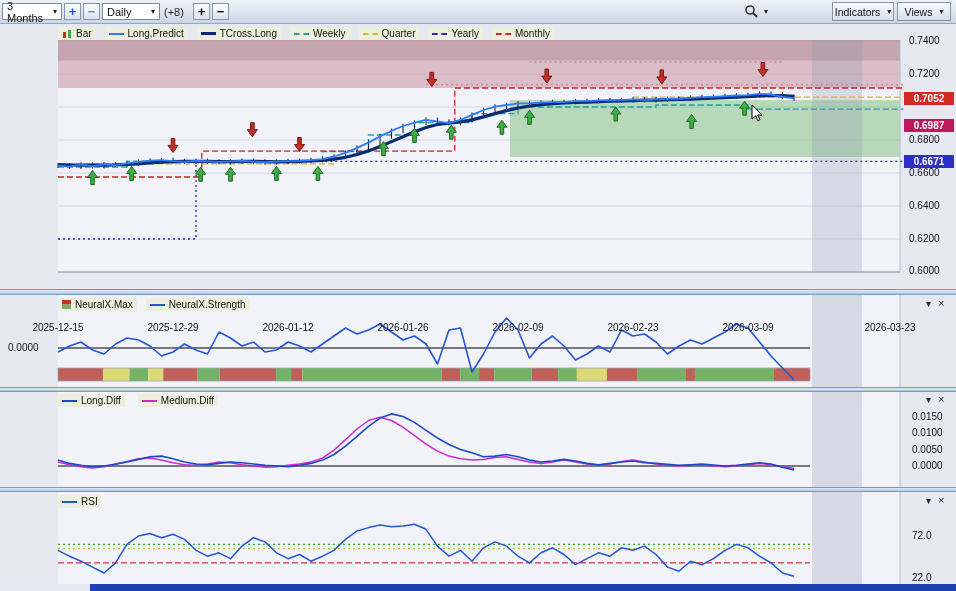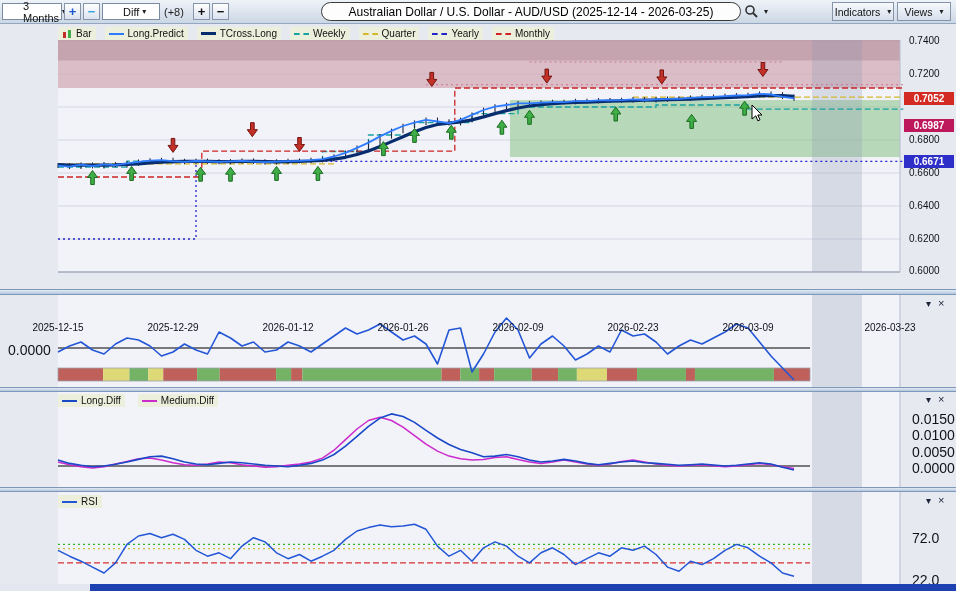--- a/index.html
+++ b/index.html
@@ -3,21 +3,21 @@
 <meta charset="utf-8">
 <style>
   html,body{margin:0;padding:0;background:#fff;}
   .app{position:relative;width:956px;height:591px;overflow:hidden;background:#e7e9f1;
        font-family:"Liberation Sans",sans-serif;}
   
   .toolbar{position:absolute;left:0;top:0;width:956px;height:24px;
            background:linear-gradient(#eef3f9,#ccd7e5);border-bottom:1px solid #93a7c0;box-sizing:border-box;}
   .tb-select{position:absolute;top:3px;height:17px;background:#fff;border:1px solid #7b8ba1;
              font-size:11px;color:#111;display:flex;align-items:center;justify-content:space-between;
-             padding:0 20px;box-sizing:border-box;}
+             padding:0 4px;box-sizing:border-box;}
   #range-select{left:2px;width:60px;}
   #period-select{left:102px;width:58px;}
   .tb-caret{font-size:8px;color:#222;margin-left:3px;line-height:1;}
   .tb-btn{position:absolute;top:3px;width:17px;height:17px;box-sizing:border-box;border:1px solid #8795aa;
           background:linear-gradient(#ffffff,#dbe3ef);font-size:13px;font-weight:700;line-height:13px;
           text-align:center;padding:0;font-family:"Liberation Sans",sans-serif;}
   #btn-zoom-in{left:64px;color:#1a55cc;}
   #btn-zoom-out{left:83px;color:#2fa3dc;}
   #bars-offset{position:absolute;left:164px;top:6px;font-size:11px;color:#222;}
   #btn-add{left:193px;color:#111;}
@@ -51,49 +51,46 @@
   #legend-rsi{left:58px;top:495px;}
   .chip{display:flex;align-items:center;gap:4px;background:#edefdd;padding:0 4px;height:13px;border-radius:1px;}
   .sw{width:15px;height:0;border-top:2px solid #000;display:inline-block;}
   .sw.thick{border-top-width:3px;}
   .sw.dash{border-top-style:dashed;}
   
   .ytick{position:absolute;left:909px;font-size:10px;color:#101018;}
   .xtick{position:absolute;top:274px;width:72px;text-align:center;font-size:10px;color:#101018;margin-top:48px;}
   .plabel{position:absolute;left:904px;width:50px;height:13px;font-size:10px;color:#fff;font-weight:bold;
           display:flex;align-items:center;justify-content:center;}
-  .small-label{position:absolute;font-size:14px;color:#101018;text-align:right;}
+  .small-label{position:absolute;font-size:10px;color:#101018;text-align:right;}
   .panel-ctl{position:absolute;display:flex;gap:7px;font-size:10px;color:#1a2438;align-items:center;}
   .panel-ctl .x{font-size:11px;}
   
   #bottom-left{position:absolute;left:0;top:584px;width:90px;height:7px;background:#e4e7ef;}
   #bottom-strip{position:absolute;left:90px;top:584px;width:866px;height:7px;background:#1d41b0;}
 </style>
 </head>
 <body>
 
 <div class="app">
 
   <div class="toolbar">
     <div class="tb-select" id="range-select">
       <span>3 Months</span>
       <span class="tb-caret">▾</span>
     </div>
     <button class="tb-btn" id="btn-zoom-in">+</button>
     <button class="tb-btn" id="btn-zoom-out">−</button>
     <div class="tb-select" id="period-select">
-      <span>Diff</span>
+      <span>Daily</span>
       <span class="tb-caret">▾</span>
     </div>
     <span id="bars-offset">(+8)</span>
     <button class="tb-btn" id="btn-add">+</button>
     <button class="tb-btn" id="btn-sub">−</button>
-    <div class="title-box">
-      <span>Australian Dollar / U.S. Dollar - AUD/USD (2025-12-14 - 2026-03-25)</span>
-    </div>
     <div id="search-ctl">
       <svg width="15" height="15">
         <circle cx="6" cy="6" r="4" fill="none" stroke="#333" stroke-width="1.6"></circle>
         <line x1="9" y1="9" x2="13" y2="13" stroke="#333" stroke-width="2"></line>
       </svg>
       <span class="tb-caret">▾</span>
     </div>
     <div class="tb-right-btn" id="indicators-btn">
       <span>Indicators</span>
       <span class="tb-caret">▾</span>
@@ -302,20 +299,33 @@
     <span class="chip">
       <span class="sw dash" style="border-color:#2424cc"></span>
       <span>Yearly</span>
     </span>
     <span class="chip">
       <span class="sw dash" style="border-color:#cc2424"></span>
       <span>Monthly</span>
     </span>
   </div>
 
+  <div class="legend" id="legend-nx">
+    <span class="chip">
+      <svg width="9" height="9">
+        <rect width="9" height="4.5" fill="#c23028"></rect>
+          <rect y="4.5" width="9" height="4.5" fill="#74b266"></rect>
+      </svg>
+      <span>NeuralX.Max</span>
+    </span>
+    <span class="chip">
+      <span class="sw" style="border-color:#2356d6"></span>
+      <span>NeuralX.Strength</span>
+    </span>
+  </div>
   <div class="legend" id="legend-diff">
     <span class="chip">
       <span class="sw" style="border-color:#1a49c8"></span>
       <span>Long.Diff</span>
     </span>
     <span class="chip">
       <span class="sw" style="border-color:#cc2bcc"></span>
       <span>Medium.Diff</span>
     </span>
   </div>

